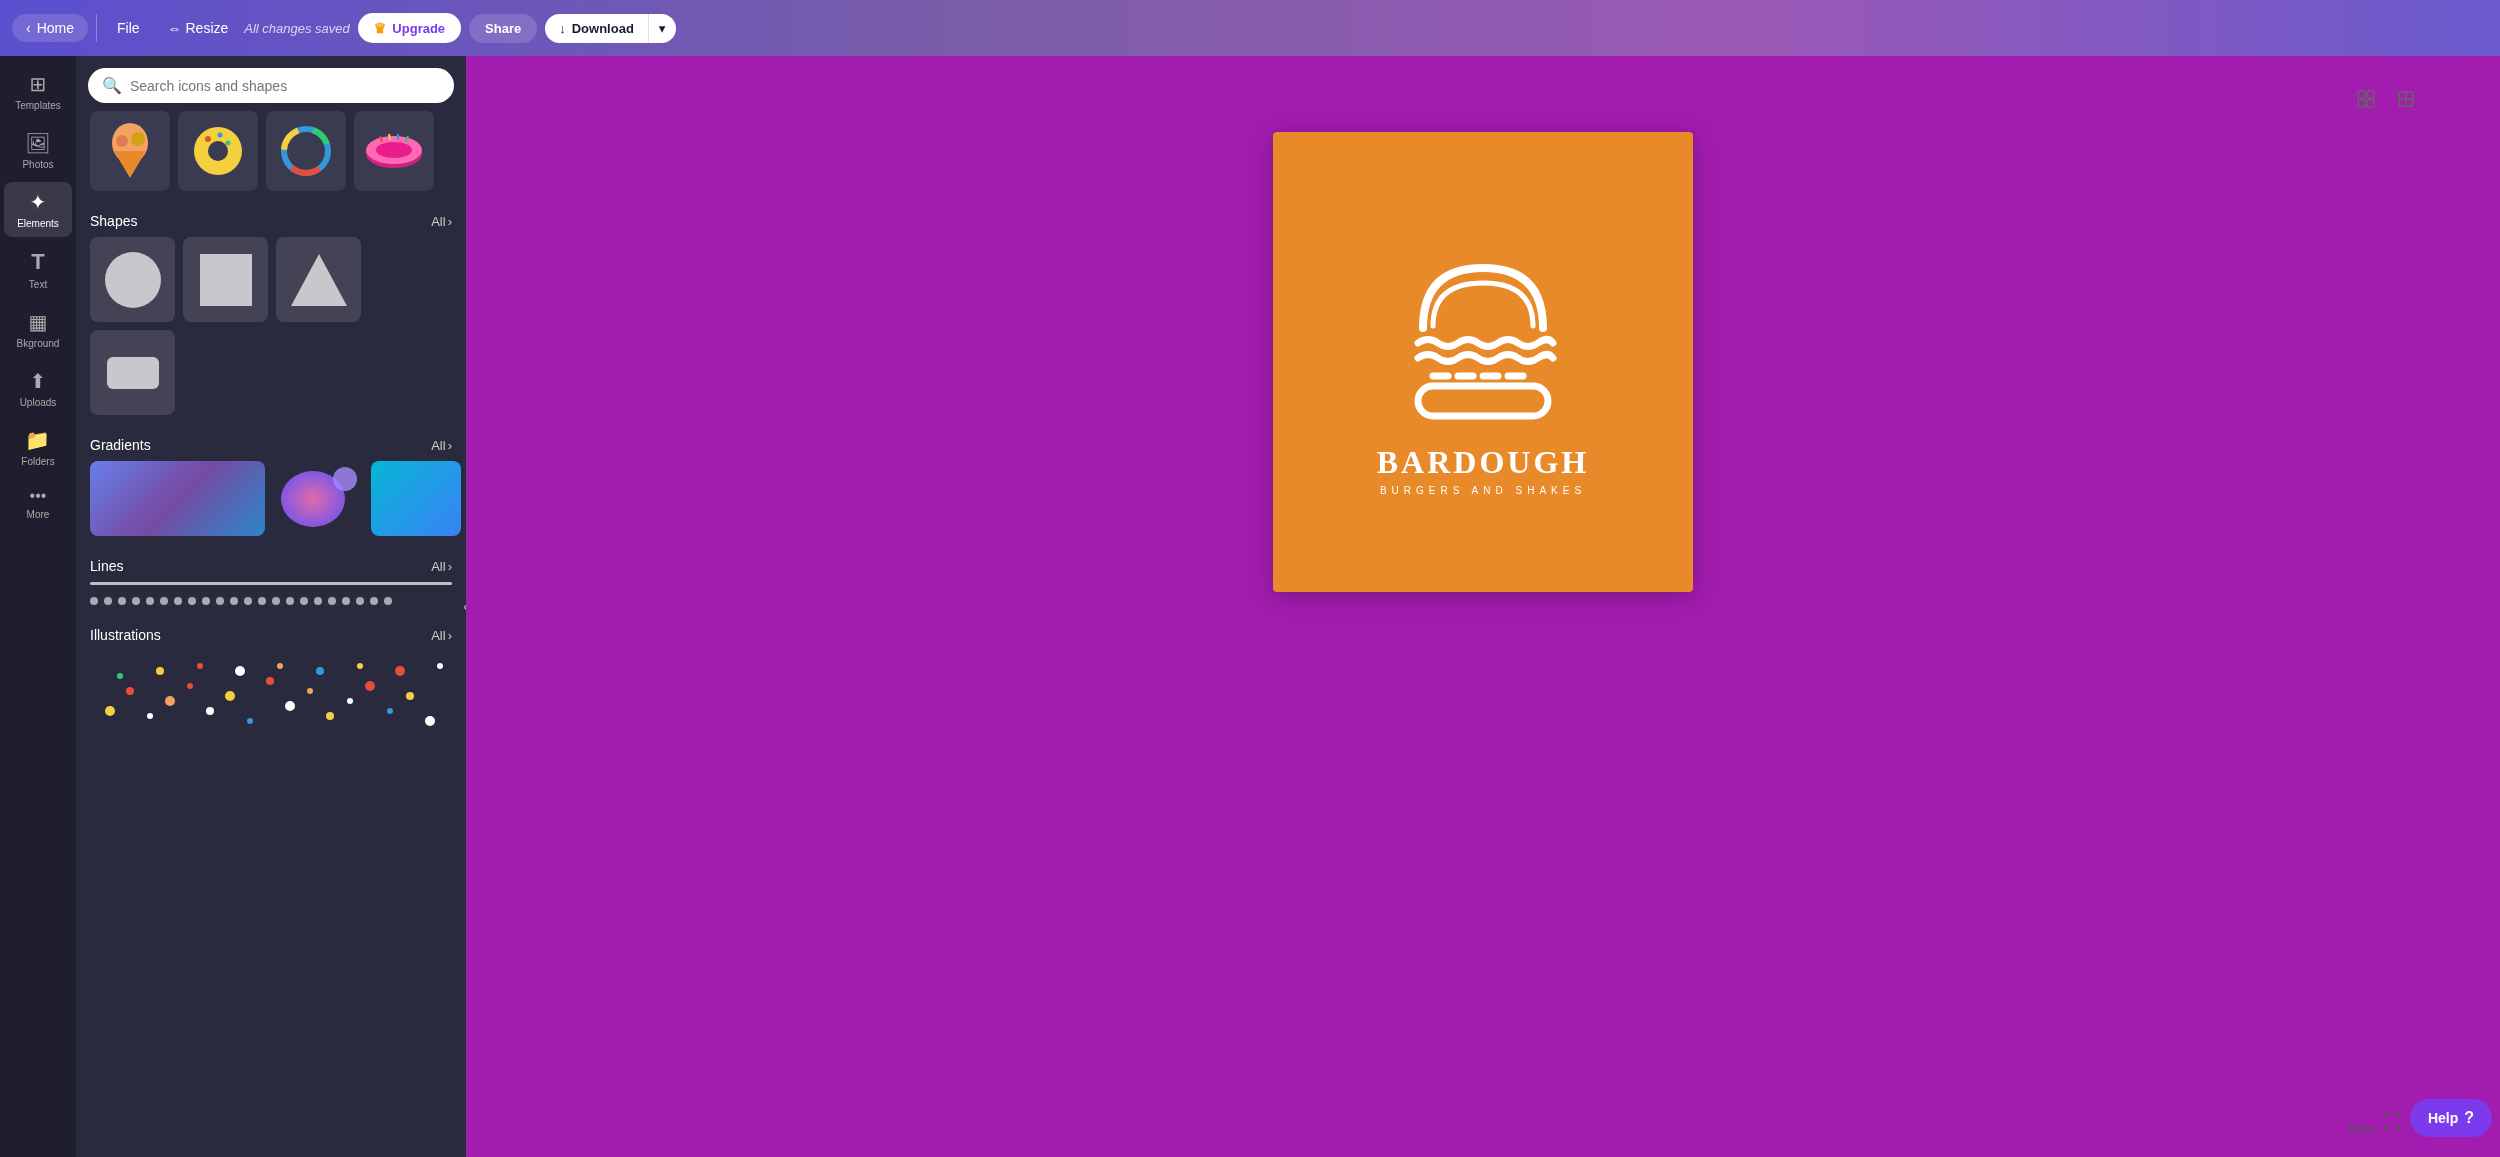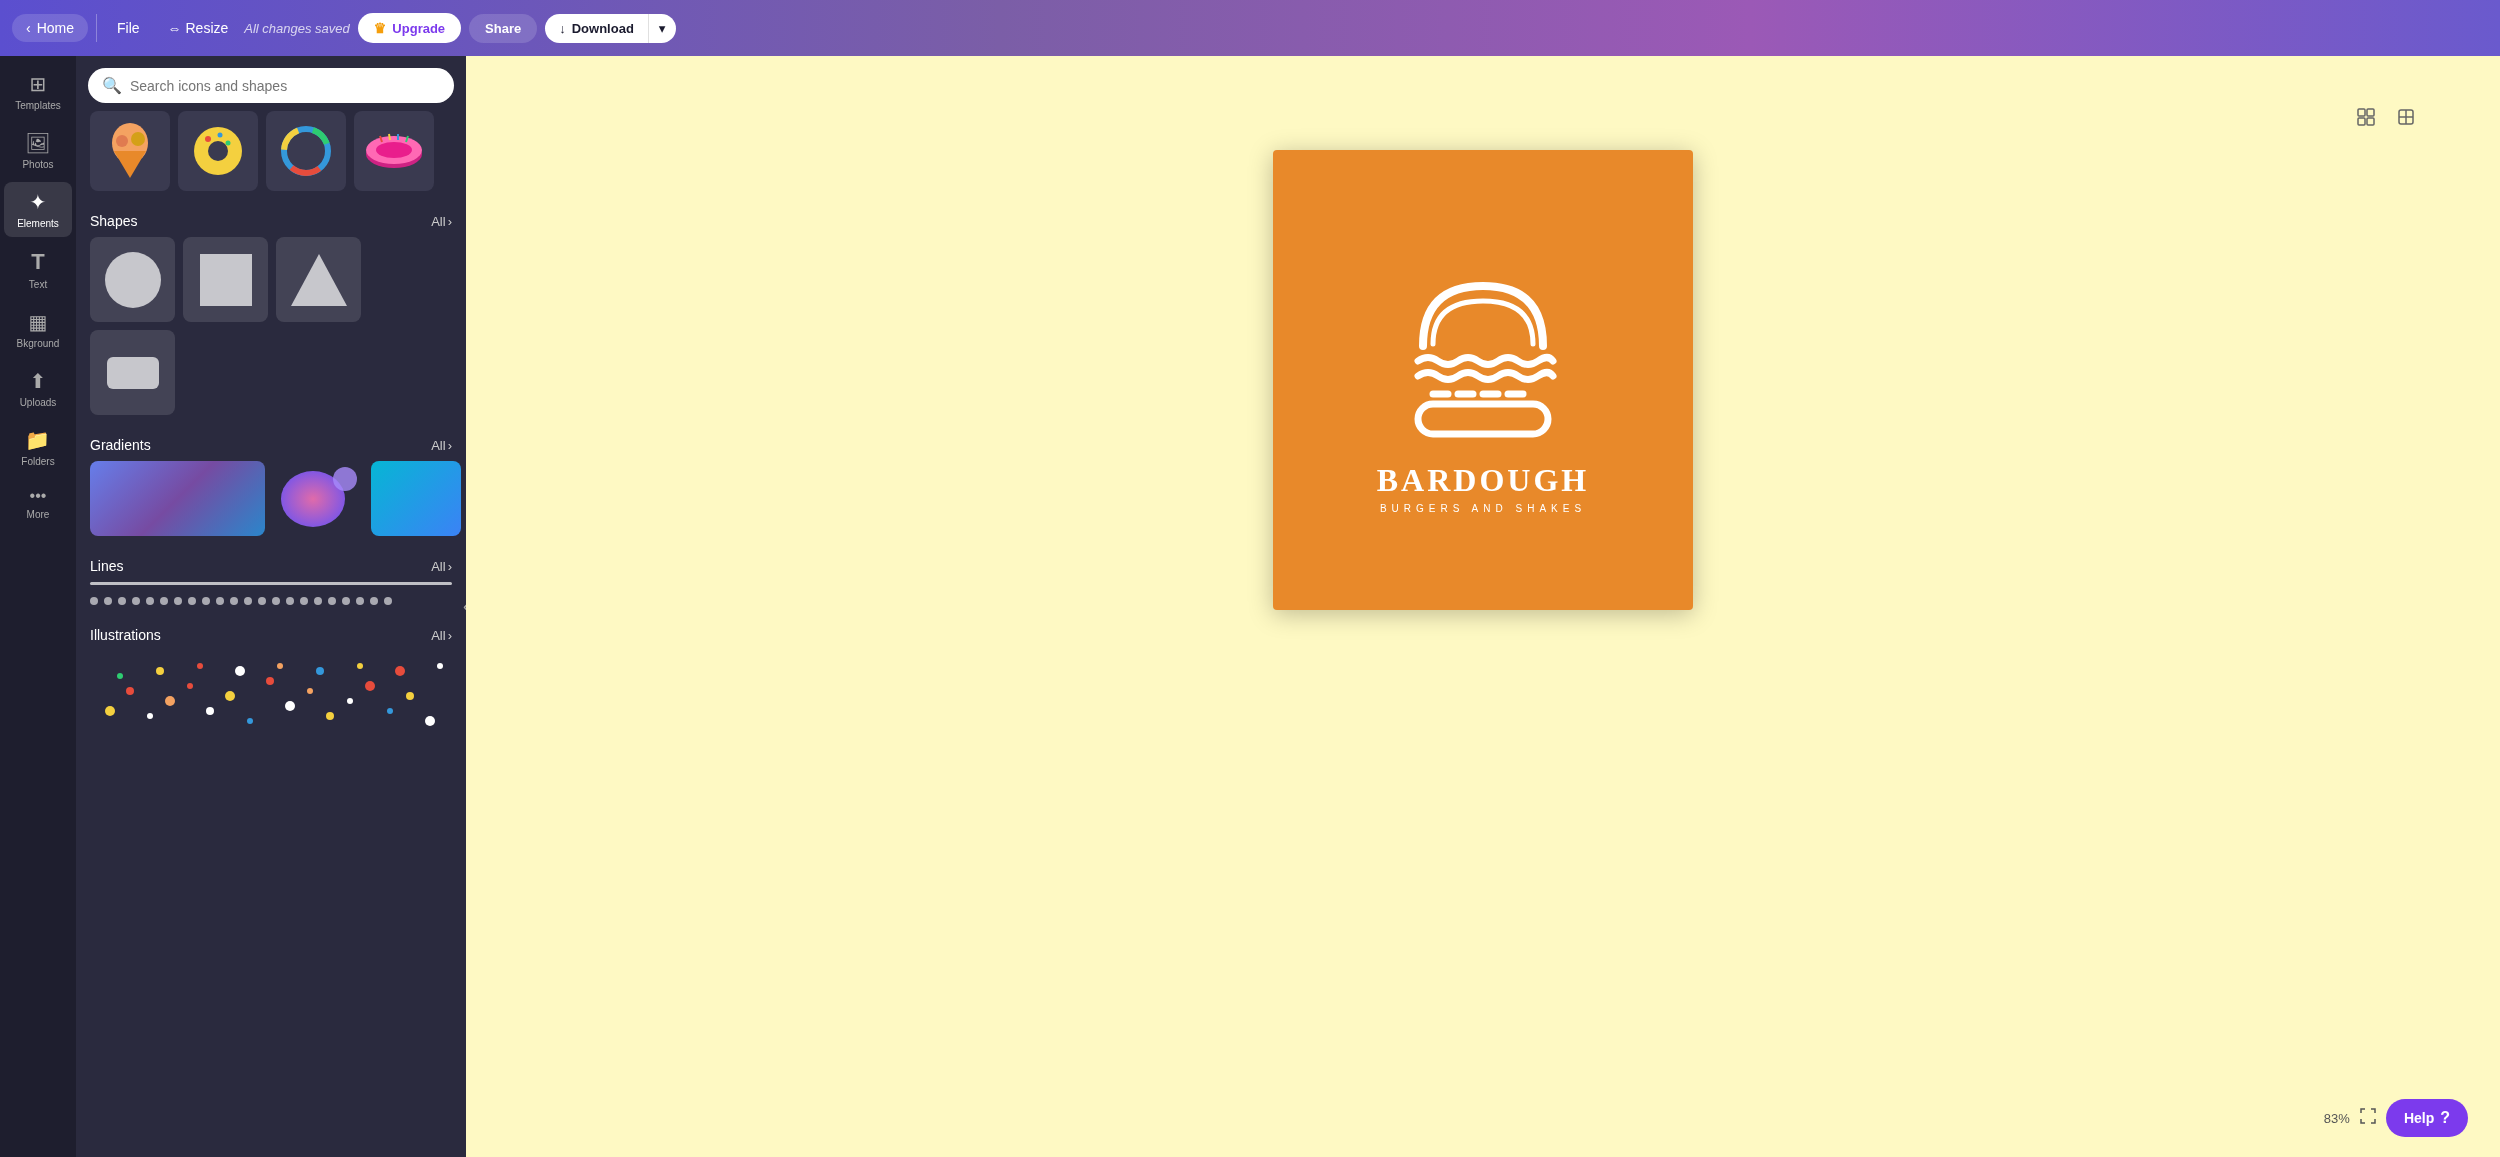--- a/index.html
+++ b/index.html
@@ -219,26 +219,26 @@
       display: flex;
       align-items: center;
       justify-content: center;
       color: #aaa;
       z-index: 10;
     }
 
     
     .canvas-area {
       flex: 1;
-      background: #fef9c3;
+      background: #a21caf;
       display: flex;
       flex-direction: column;
       align-items: center;
       justify-content: flex-start;
-      padding: 47px 20px 20px;
+      padding: 29px 20px 20px;
       overflow: auto;
       position: relative;
     }
     .canvas-toolbar-row {
       display: flex;
       gap: 12px;
       margin-bottom: 16px;
       align-self: flex-end;
       margin-right: 60px;
     }
@@ -289,23 +289,23 @@
       font-size: 14px;
       color: #555;
       cursor: pointer;
       text-align: center;
     }
 
     
     .bottom-right-controls {
       position: fixed;
       bottom: 20px;
-      right: 32px;
-      display: flex;
-      align-items: center;
+      right: 8px;
+      display: flex;
+      align-items: flex-end;
       gap: 4px;
     }
     .zoom-label { font-size: 13px; color: #555; font-weight: 500; }
     .fullscreen-btn {
       background: none;
       border: none;
       cursor: pointer;
       color: #555;
       font-size: 16px;
       padding: 4px 6px;

